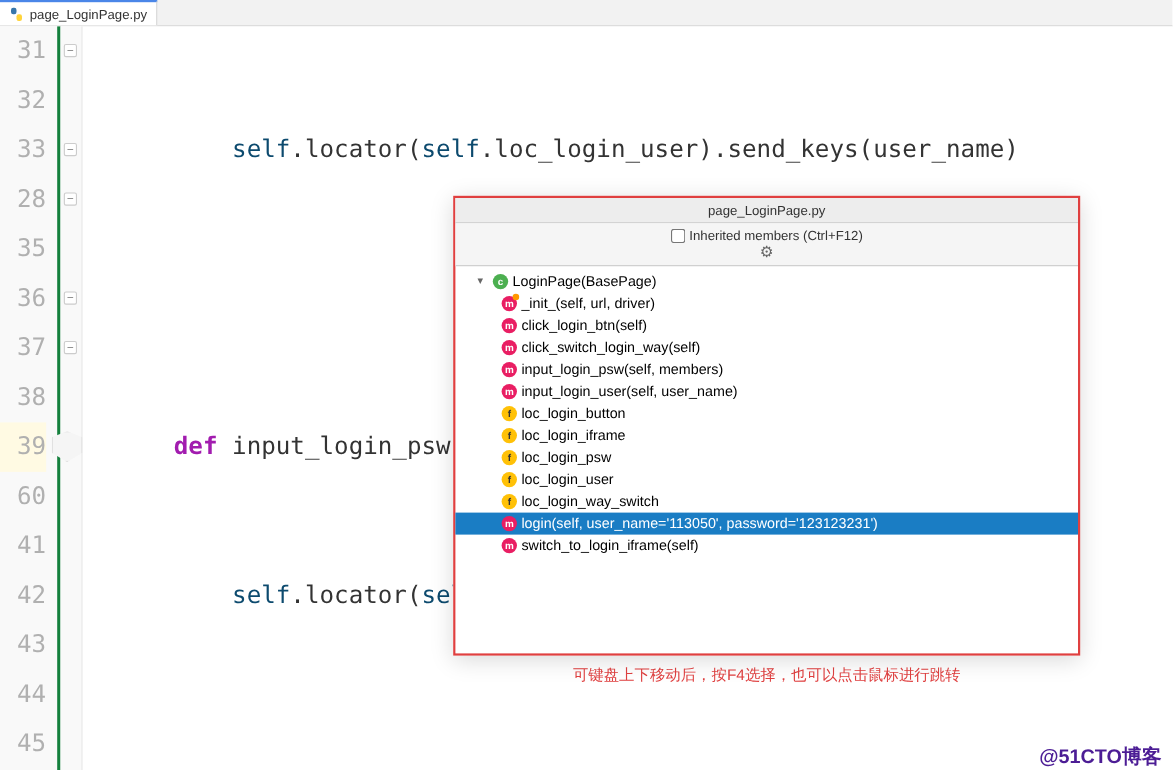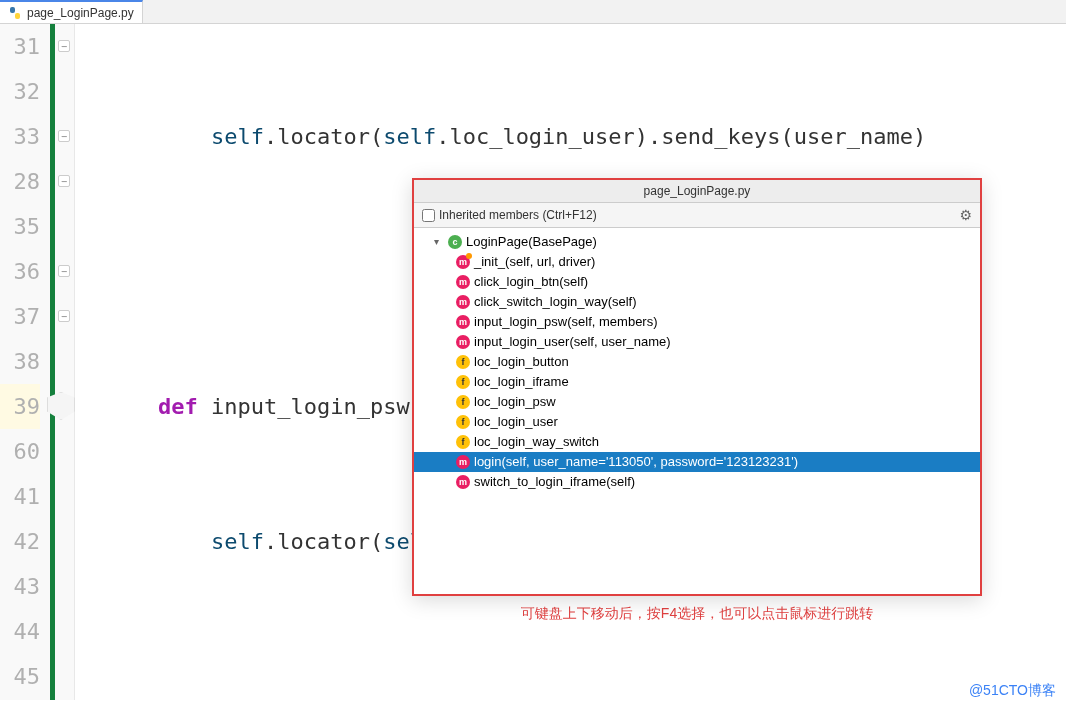--- a/index.html
+++ b/index.html
@@ -41,21 +41,21 @@
       line-height: 45px;
       background: #fff;
       height: 676px;
     }
     .gutter {
       width: 55px;
       background: #f9f9f9;
       color: #b0b0b0;
       text-align: right;
       padding-right: 10px;
-      border-right: 5px solid #15803d;
+      border-right: 3px solid #15803d;
       user-select: none;
     }
     .fold-gutter {
       width: 20px;
       background: #f9f9f9;
       border-right: 1px solid #e8e8e8;
       position: relative;
     }
     .fold-marker {
       width: 12px; height: 12px;
@@ -115,20 +115,21 @@
       border-bottom: 1px solid #ccc;
       color: #333;
     }
     .popup-toolbar {
       display: flex;
       align-items: center;
       padding: 4px 8px;
       border-bottom: 1px solid #ccc;
       justify-content: space-between;
       background:#f5f5f5;
+      flex-direction:column;
     }
     .popup-toolbar label {
       display: flex;
       align-items: center;
       gap: 4px;
       color: #333;
     }
     .popup-toolbar input[type="checkbox"] {
       width: 13px; height: 13px;
     }
@@ -188,22 +189,23 @@
       width: 570px;
       text-align: center;
       color: #e04040;
       font-size: 14px;
       font-family: "Microsoft YaHei", sans-serif;
     }
     .watermark {
       position: absolute;
       right: 10px;
       bottom: 10px;
-      color: #3b82f6;
-      font-size: 14px;
+      color: #4c1d95;
+      font-size: 18px;
+      font-weight: bold;
     }
   </style>
 </head>
 <body>
 
 <div class="tab-bar">
   <div class="tab">
     <span class="py-icon">
       <svg width="14" height="14" viewBox="0 0 14 14">
           <rect x="2" y="1" width="5" height="6" rx="2" fill="#3776ab"></rect>

